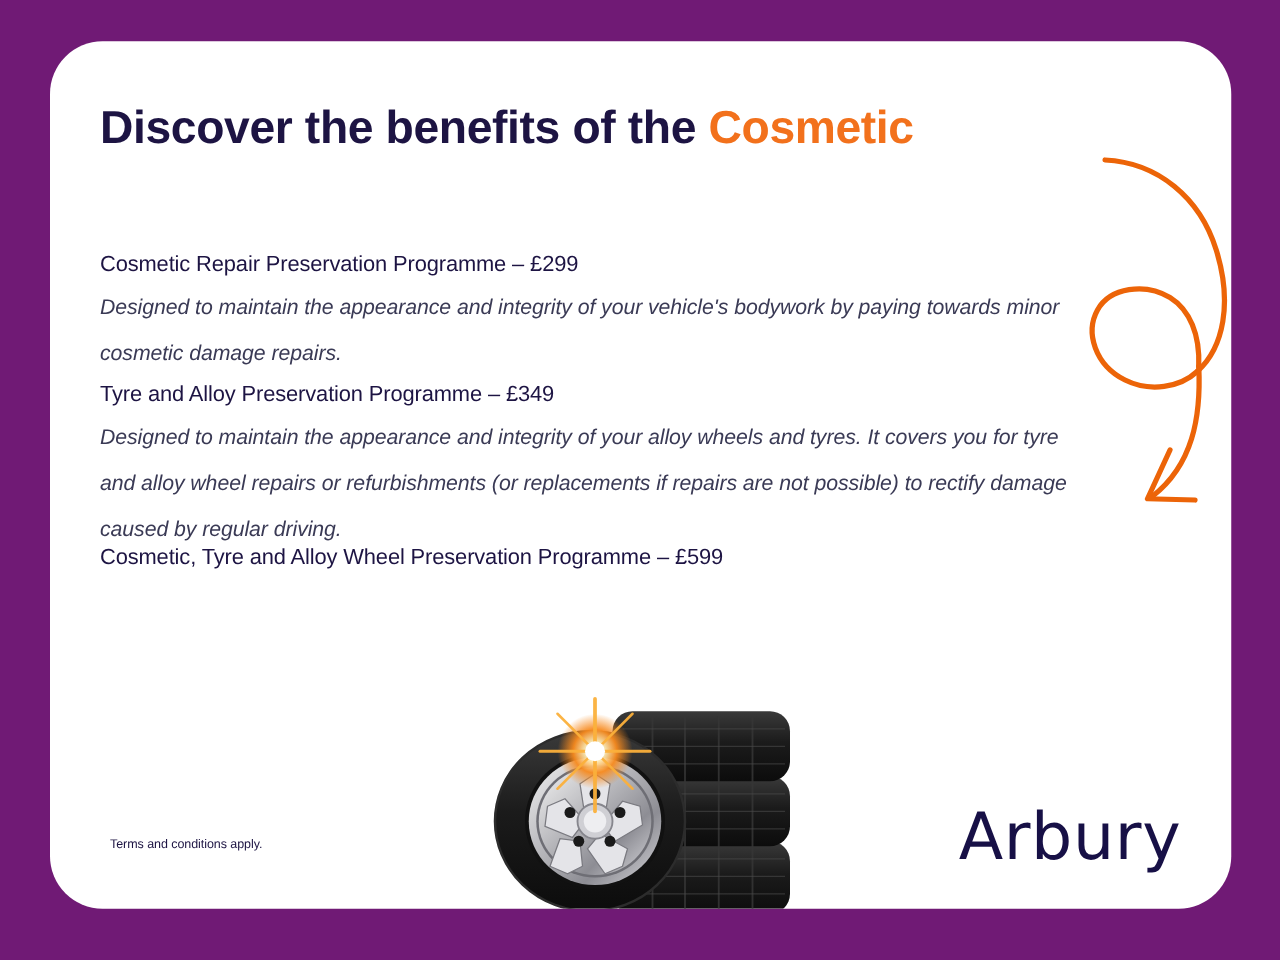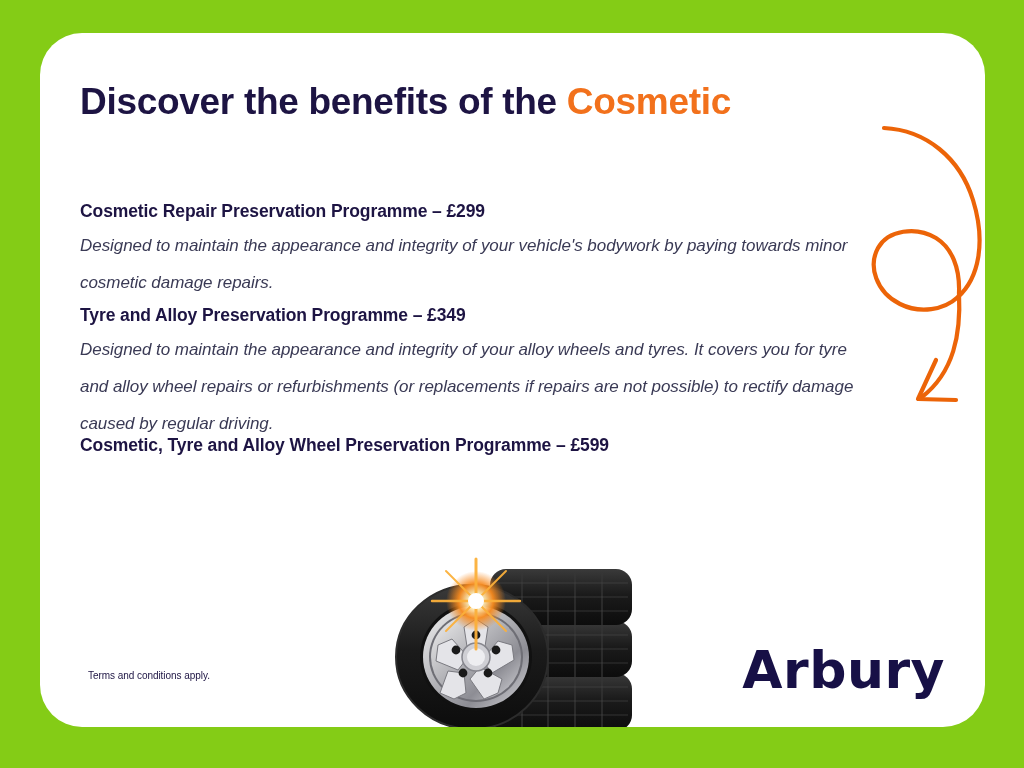--- a/index.html
+++ b/index.html
@@ -15,21 +15,21 @@
     background: #14023f;
     font-family: "Liberation Sans", sans-serif;
     position: relative;
   }
 
   #stage {
     position: absolute;
     left: 0; top: 0;
     width: 1024px;
     height: 768px;
-    background: #84cc16;
+    background: #701a75;
   }
 
   
   #card {
     position: absolute;
     left: 40px;
     top: 33px;
     width: 945px;
     height: 694px;
     background: #ffffff;
@@ -49,21 +49,21 @@
     letter-spacing: -0.3px;
     color: #1d1443;
   }
   #headline .accent { color: #f2711c; }
 
   
   .section { position: absolute; left: 40px; width: 772px; }
 
   .sec-title {
     font-size: 17.5px;
-    font-weight: bold;
+    font-weight: normal;
     color: #1d1443;
     letter-spacing: -0.1px;
     margin-bottom: 5px;
   }
 
   .sec-body {
     font-size: 17px;
     line-height: 37px;
     color: #3a3a55;
     letter-spacing: -0.05px;
@@ -84,21 +84,21 @@
     color: #1d1443;
     letter-spacing: -0.05px;
   }
 
   
   #logo {
     position: absolute;
     right: 40px;
     top: 607px;
     font-size: 52px;
-    font-weight: 700;
+    font-weight: 400;
     color: #171046;
     letter-spacing: 0.5px;
     font-family: "DejaVu Sans", sans-serif;
   }
 
   
   #swirl {
     position: absolute;
     left: 800px;
     top: 55px;

